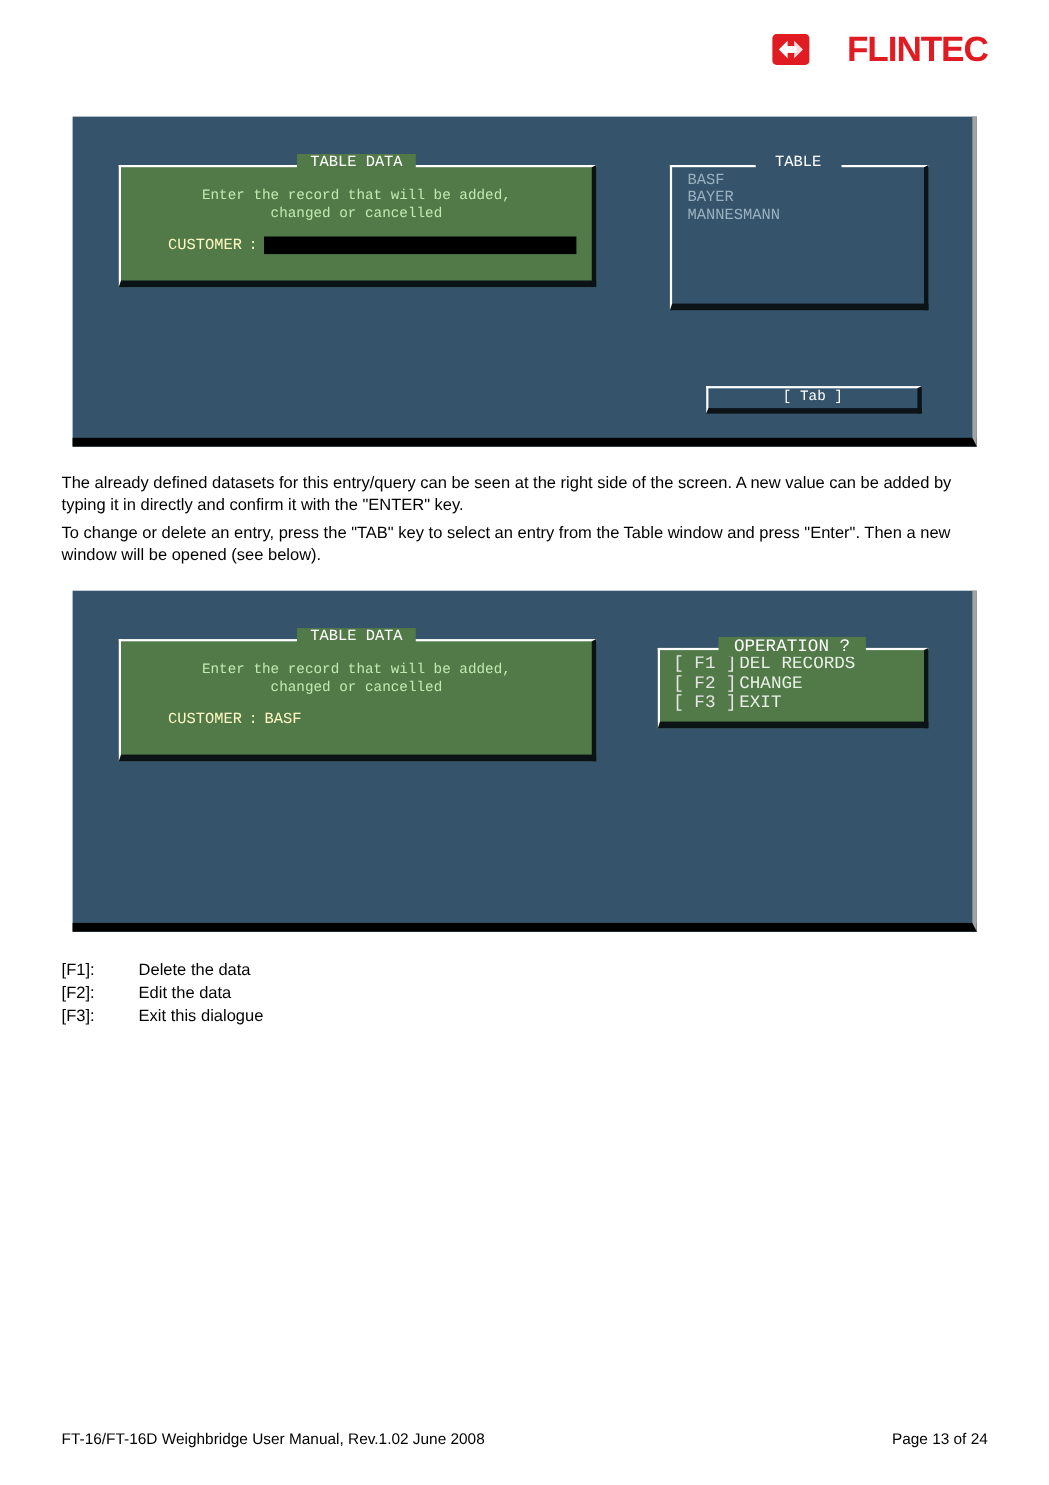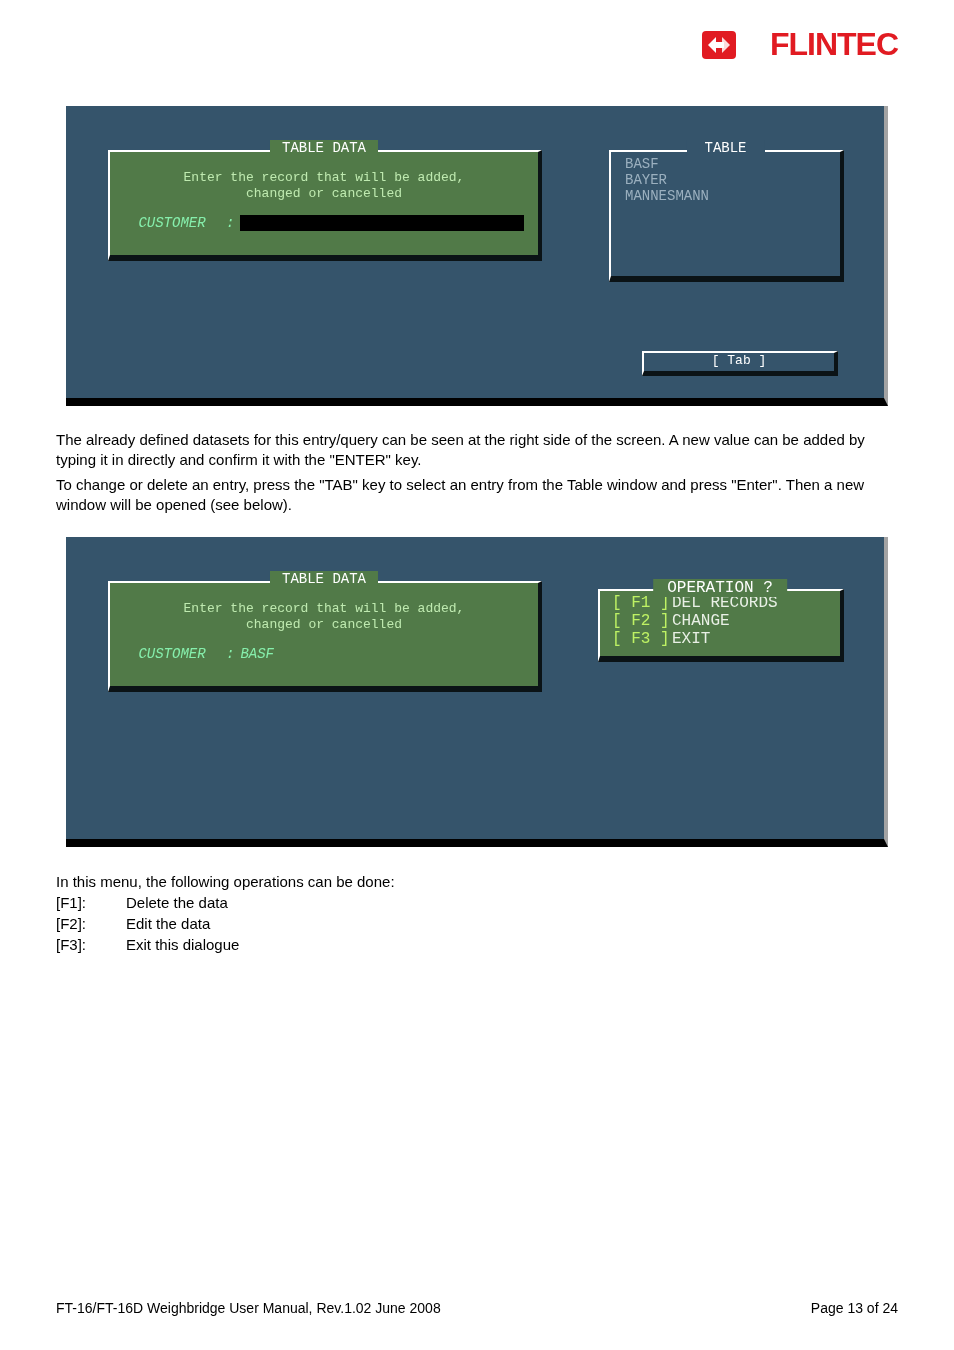--- a/index.html
+++ b/index.html
@@ -80,23 +80,22 @@
   .panel-left .hint{
     color:#bfeab0;
     font-size:13px;
     line-height:1.2;
     margin-top:12px;
   }
   .panel-left .field-row{
     display:flex;
     align-items:center;
     margin-top:14px;
-    text-align:center;
-    color:#86efac;
-    font-style:italic;
+    text-align:right;
+    color:#fef9c3;
   }
   .panel-left .field-row .label{width:96px}
   .panel-left .field-row .colon{margin:0 6px}
   .input-slot{
     flex:1;
     height:16px;
     background:#000;
   }
 
   
@@ -160,21 +159,21 @@
     position:absolute;
     top:-12px;
     left:50%;
     transform:translateX(-50%);
     background:#517a48;
     padding:0 14px;
     white-space:nowrap;
     color:#fff;
   }
   .op-row{display:flex}
-  .op-row .k{color:#bef264;width:60px}
+  .op-row .k{color:#e5e5e5;width:60px}
   .op-row .v{color:#e9f0e6}
 
   
   p.body{font-size:15px;line-height:1.35;margin:4px 0}
   .fkeys{font-size:15px;line-height:1.4;margin-top:24px}
   .fkeys-row{display:flex}
   .fkeys-row .k{width:70px}
   .footer{
     position:absolute;
     bottom:34px;
@@ -256,21 +255,20 @@
           </div>
           <div class="op-row">
             <span class="k">[ F3 ]</span>
             <span class="v">EXIT</span>
           </div>
         </div>
       </div>
     </div>
 
     <div class="fkeys">
-      <div>In this menu, the following operations can be done:</div>
       <div class="fkeys-row">
         <span class="k">[F1]:</span>
         <span>Delete the data</span>
       </div>
       <div class="fkeys-row">
         <span class="k">[F2]:</span>
         <span>Edit the data</span>
       </div>
       <div class="fkeys-row">
         <span class="k">[F3]:</span>

